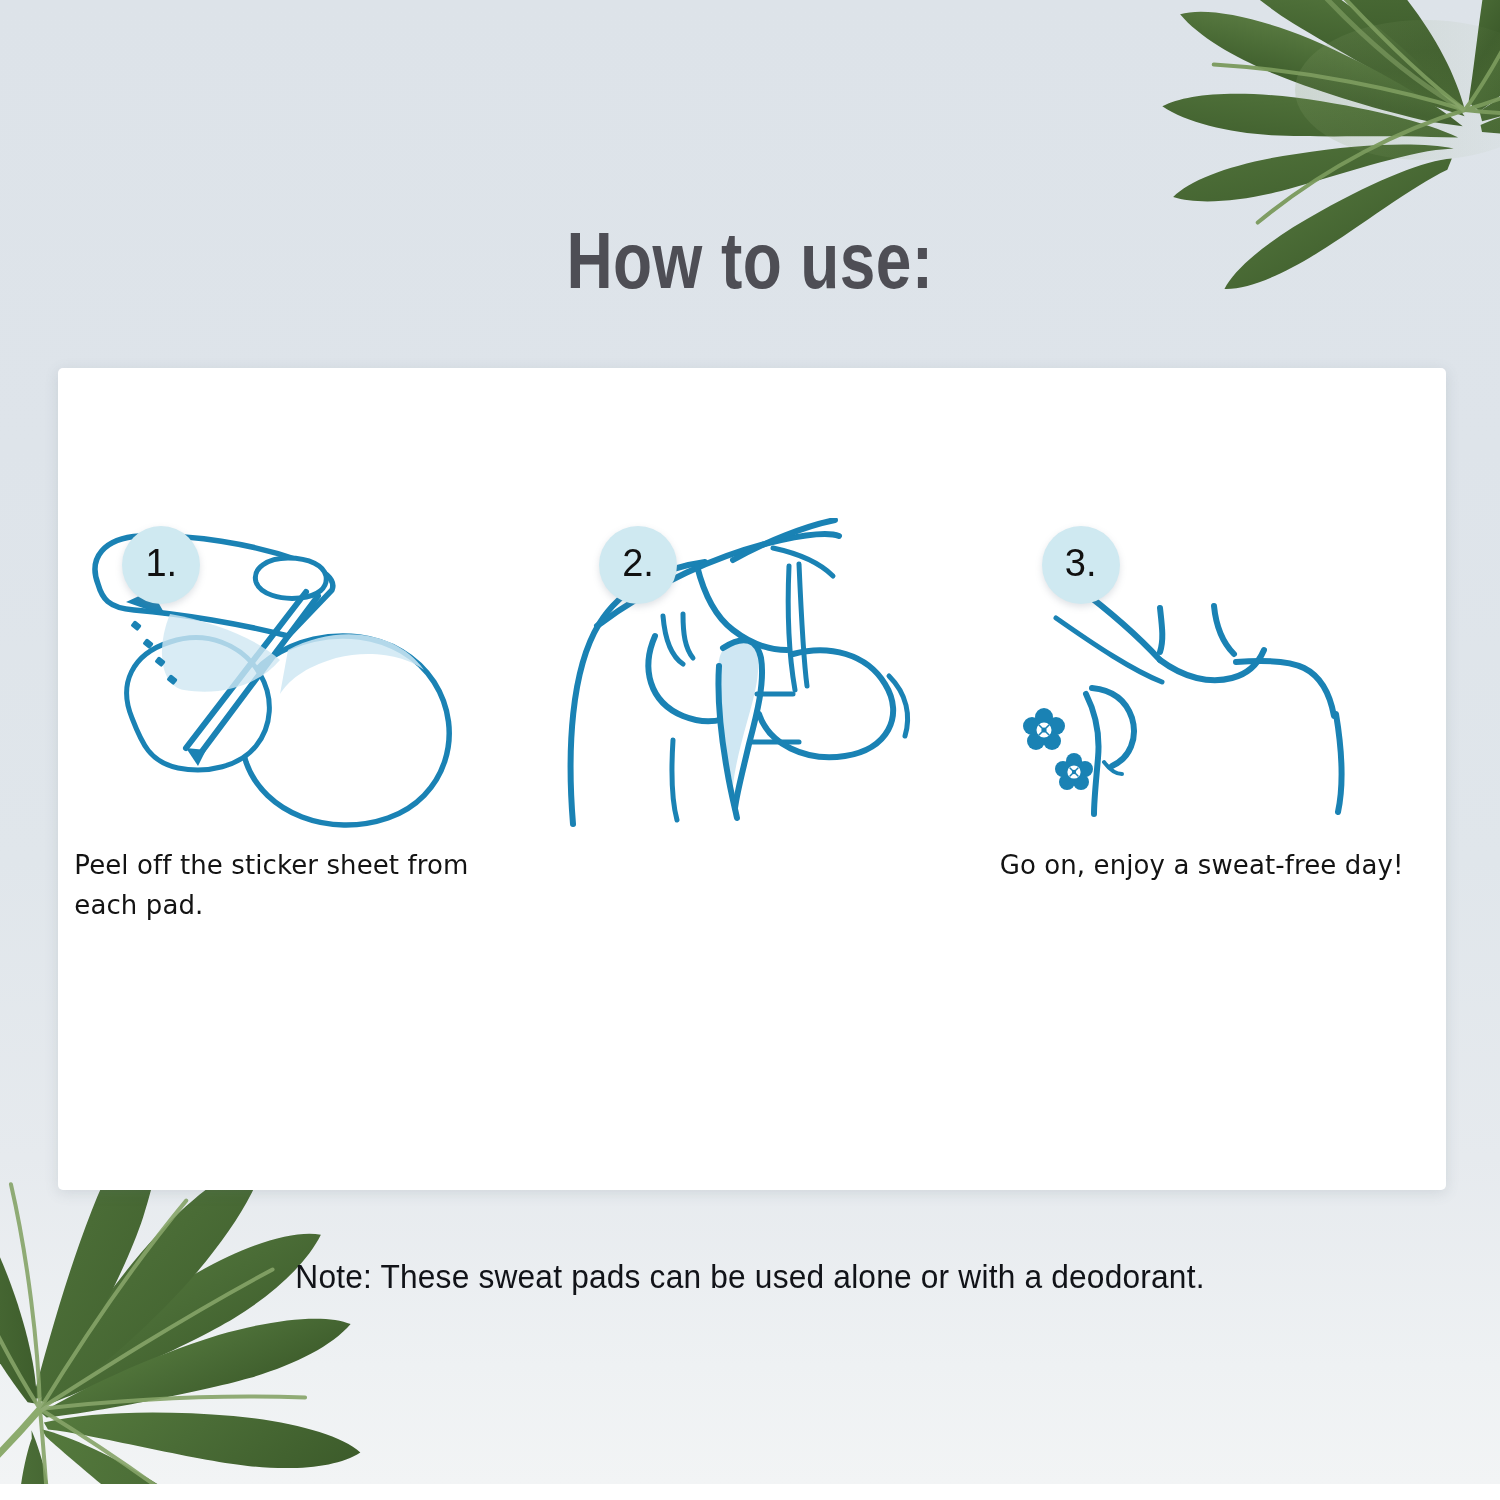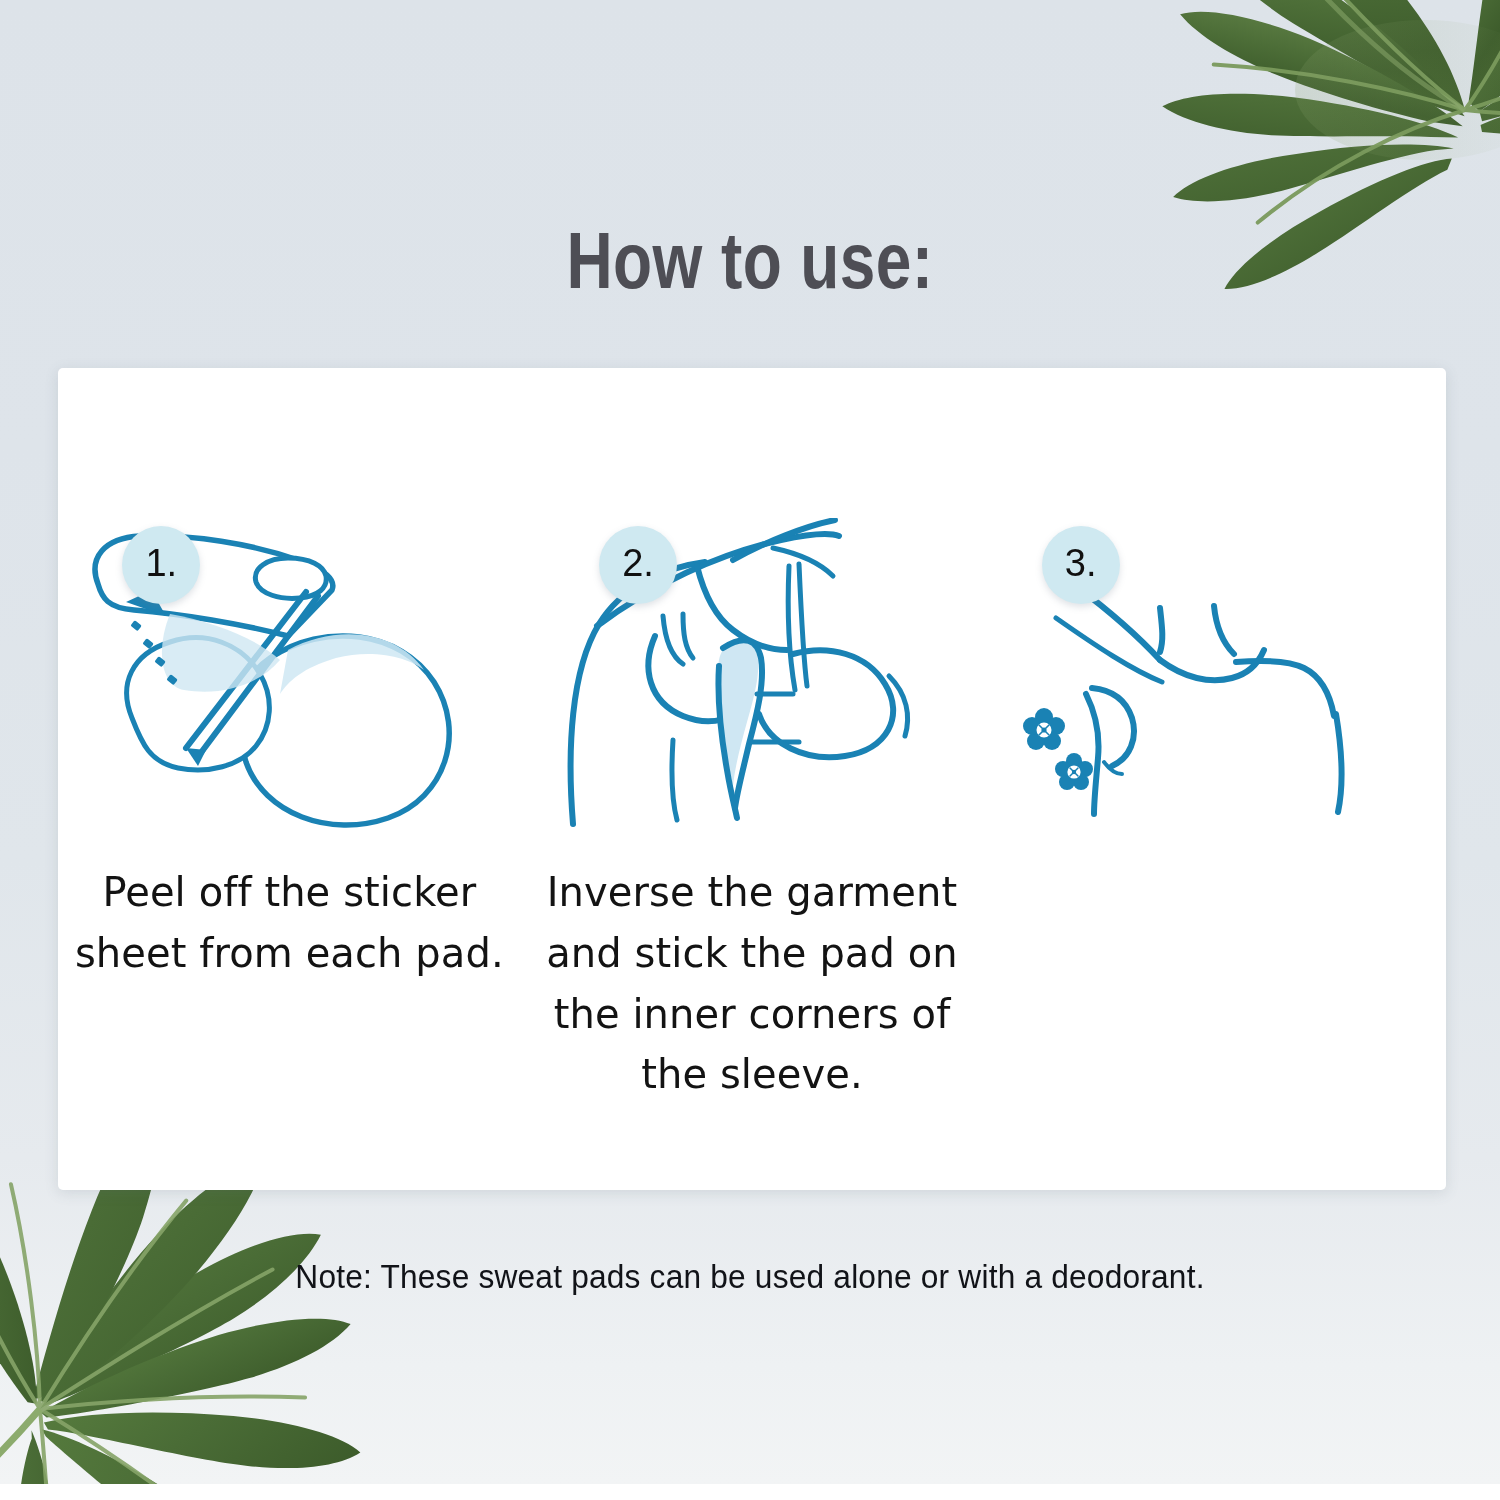--- a/index.html
+++ b/index.html
@@ -121,25 +121,25 @@
 
   .art {
     position: absolute;
     left: 0;
     top: 0;
     width: 430px;
     height: 320px;
   }
 
   .caption {
-    margin-top: 24px;
+    margin-top: 8px;
     width: 430px;
-    text-align: center;
+    text-align: left;
     font-family: "DejaVu Sans", sans-serif;
-    font-size: 40px;
+    font-size: 26px;
     line-height: 1.52;
     letter-spacing: 0.1px;
     color: #131313;
   }
 
   
   .note {
     position: absolute;
     left: 0;
     top: 1258px;
@@ -305,21 +305,20 @@
 
               <path d="M220,176 L256,176" stroke-width="5"></path>
               <path d="M214,224 L262,224" stroke-width="5"></path>
 
               <path d="M256,136 C292,126 330,136 348,166 C368,198 350,232 308,238 C268,244 232,226 222,196" stroke-width="6"></path>
               <path d="M352,158 C370,176 374,198 368,218" stroke-width="5"></path>
             </g>
           </svg>
           <div class="badge">2.</div>
         </div>
-        <div class="caption">Inverse the garment and stick the pad on the inner corners of the sleeve.</div>
       </div>
 
       <div class="step step-3">
         <div class="badge-row">
           <svg class="art" viewBox="0 0 430 320">
             <g fill="none" stroke="#1a82b4" stroke-linecap="round" stroke-linejoin="round">
 
               <path d="M56,100 C96,128 132,152 162,164" stroke-width="5"></path>
               <path d="M76,68 C108,92 138,118 160,142" stroke-width="6"></path>
 
@@ -354,20 +353,21 @@
                   <circle cx="-11" cy="-3" r="8"></circle>
                   <circle cx="0" cy="0" r="6.6" fill="#ffffff"></circle>
                   <circle cx="0" cy="0" r="2.2"></circle>
                   <path d="M-4,-4 L-1,-1 M4,-4 L1,-1 M-4,4 L-1,1 M4,4 L1,1" stroke="#1a82b4" stroke-width="1.5"></path>
                 </g>
               </g>
             </g>
           </svg>
           <div class="badge">3.</div>
         </div>
+        <div class="caption">Go on, enjoy a sweat-free day!</div>
       </div>
 
     </div>
   </div>
 
   <div class="note">Note: These sweat pads can be used alone or with a deodorant.</div>
 
 </div>
 
 </body></html>

